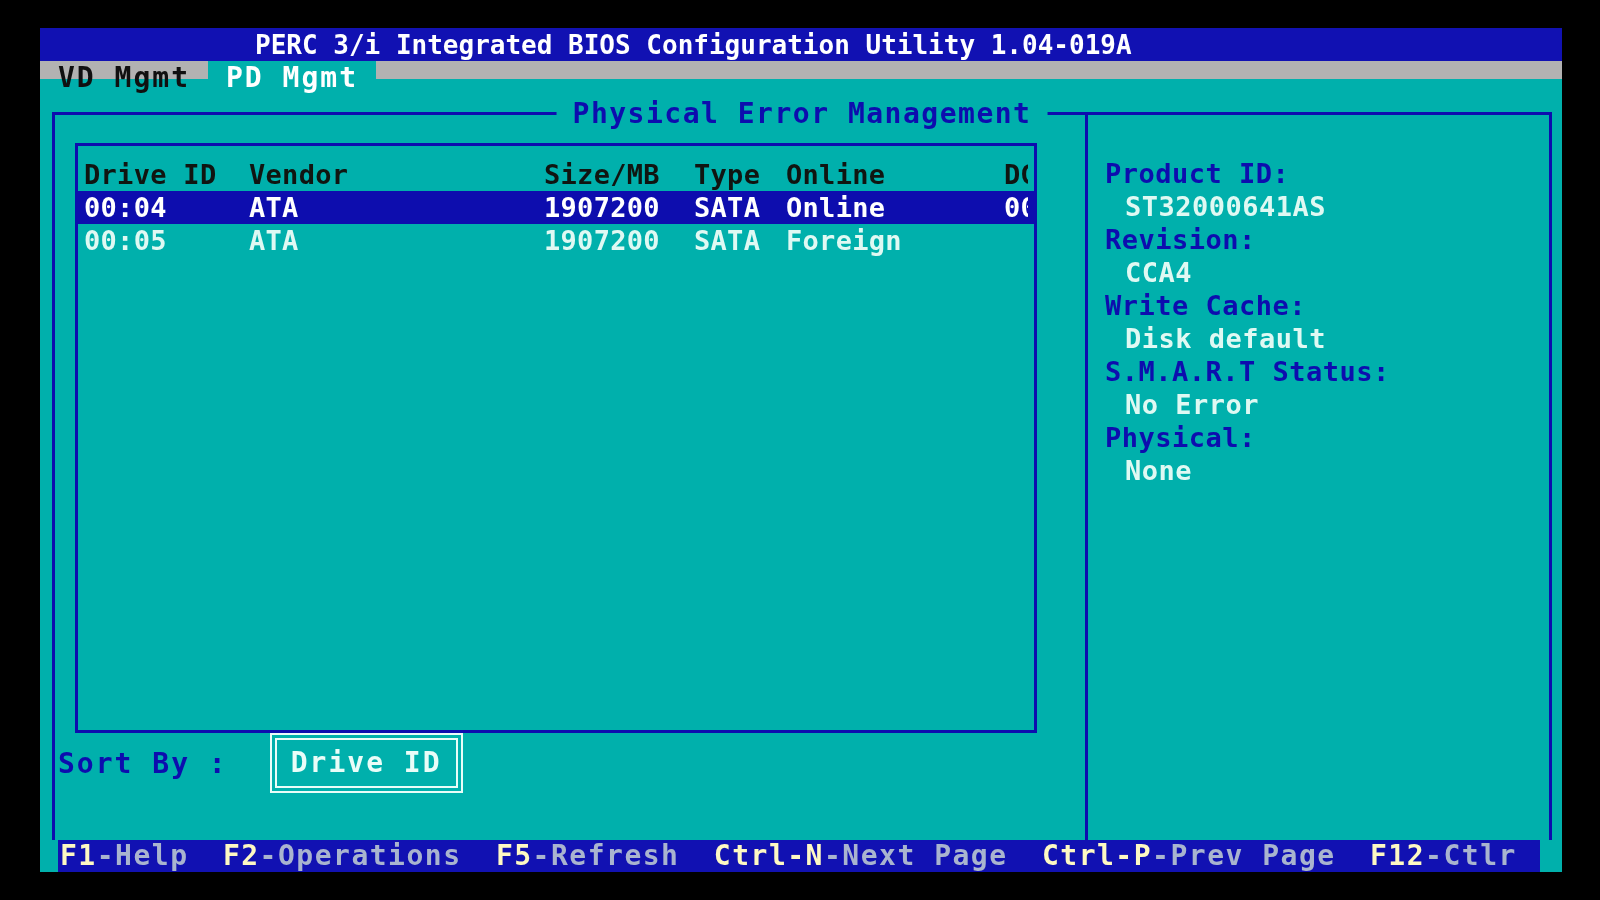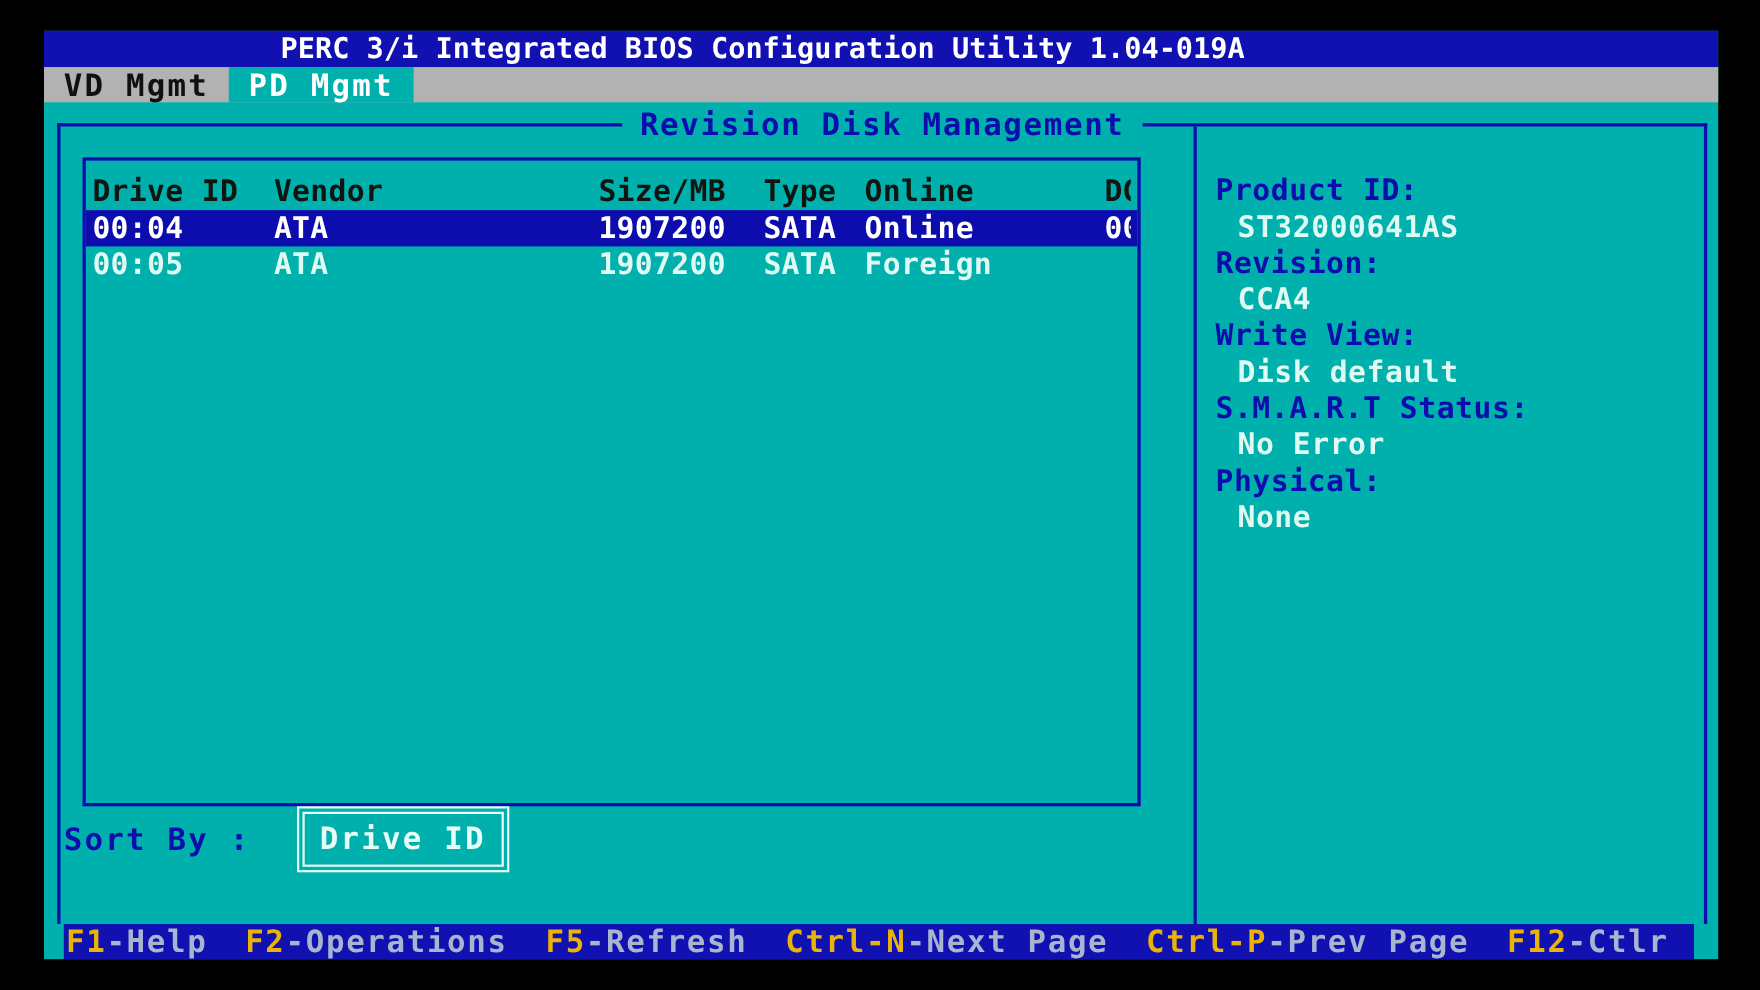--- a/index.html
+++ b/index.html
@@ -16,21 +16,21 @@
   .title-bar {
     position:absolute; left:0; top:0; right:0; height:33px;
     background:#1111b2;
   }
   .title-text {
     position:absolute; left:215px; top:0;
     color:#ffffff; font-size:26px; line-height:34px; white-space:nowrap;
   }
   
   .menu-bar {
-    position:absolute; left:0; top:33px; right:0; height:32px;
+    position:absolute; left:0; top:33px; right:0; height:18px;
     background:#b2b2b2; display:flex;
     font-size:28px; letter-spacing:2px; line-height:33px;
   }
   .menu-tab { color:#101010; padding:0 18px; white-space:nowrap; }
   .menu-tab.active { background:#00b0ac; color:#ffffff; }
   
   .main { position:absolute; left:0; right:0; top:66px; bottom:0; }
   .outer-box {
     position:absolute; left:12px; top:18px; right:10px; bottom:32px;
     border:3px solid #0d0dae; border-bottom:none;
@@ -79,41 +79,41 @@
     font-size:28px; letter-spacing:2px; line-height:36px;
     padding:5px 14px; white-space:nowrap; background:transparent;
   }
   
   .status-bar {
     position:absolute; left:18px; right:22px; bottom:0; height:32px;
     background:#1111b2; font-size:28px; letter-spacing:1.5px; line-height:32px;
     padding-left:2px; white-space:nowrap; overflow:hidden;
   }
   .sc { margin-right:16px; }
-  .sc .key { color:#eab308; }
+  .sc .key { color:#fef9c3; }
   .sc .lbl { color:#a9b4cf; }
 </style>
 </head>
 <body>
 
 <div class="screen">
 
   <div class="title-bar">
     <span class="title-text">PERC 3/i Integrated BIOS Configuration Utility 1.04-019A</span>
   </div>
 
   <div class="menu-bar">
     <span class="menu-tab">VD Mgmt</span>
     <span class="menu-tab active">PD Mgmt</span>
   </div>
 
   <div class="main">
 
     <div class="outer-box">
-      <div class="box-title">Revision Disk Management</div>
+      <div class="box-title">Physical Error Management</div>
       <div class="divider"></div>
 
       <div class="table-box">
         <div class="trow thead">
           <span class="cell">Drive ID</span>
           <span class="cell">Vendor</span>
           <span class="cell">Size/MB</span>
           <span class="cell">Type</span>
           <span class="cell">Online</span>
           <span class="cell">DG</span>
@@ -139,21 +139,21 @@
       <div class="sort-row">
         <span class="sort-label">Sort By :</span>
         <span class="sort-box">Drive ID</span>
       </div>
 
       <div class="details">
         <div class="dlabel">Product ID:</div>
         <div class="dvalue">ST32000641AS</div>
         <div class="dlabel">Revision:</div>
         <div class="dvalue">CCA4</div>
-        <div class="dlabel">Write View:</div>
+        <div class="dlabel">Write Cache:</div>
         <div class="dvalue">Disk default</div>
         <div class="dlabel">S.M.A.R.T Status:</div>
         <div class="dvalue">No Error</div>
         <div class="dlabel">Physical:</div>
         <div class="dvalue">None</div>
       </div>
     </div>
 
     <div class="status-bar">
       <span class="sc"><span class="key">F1</span><span class="lbl">-Help</span></span>

